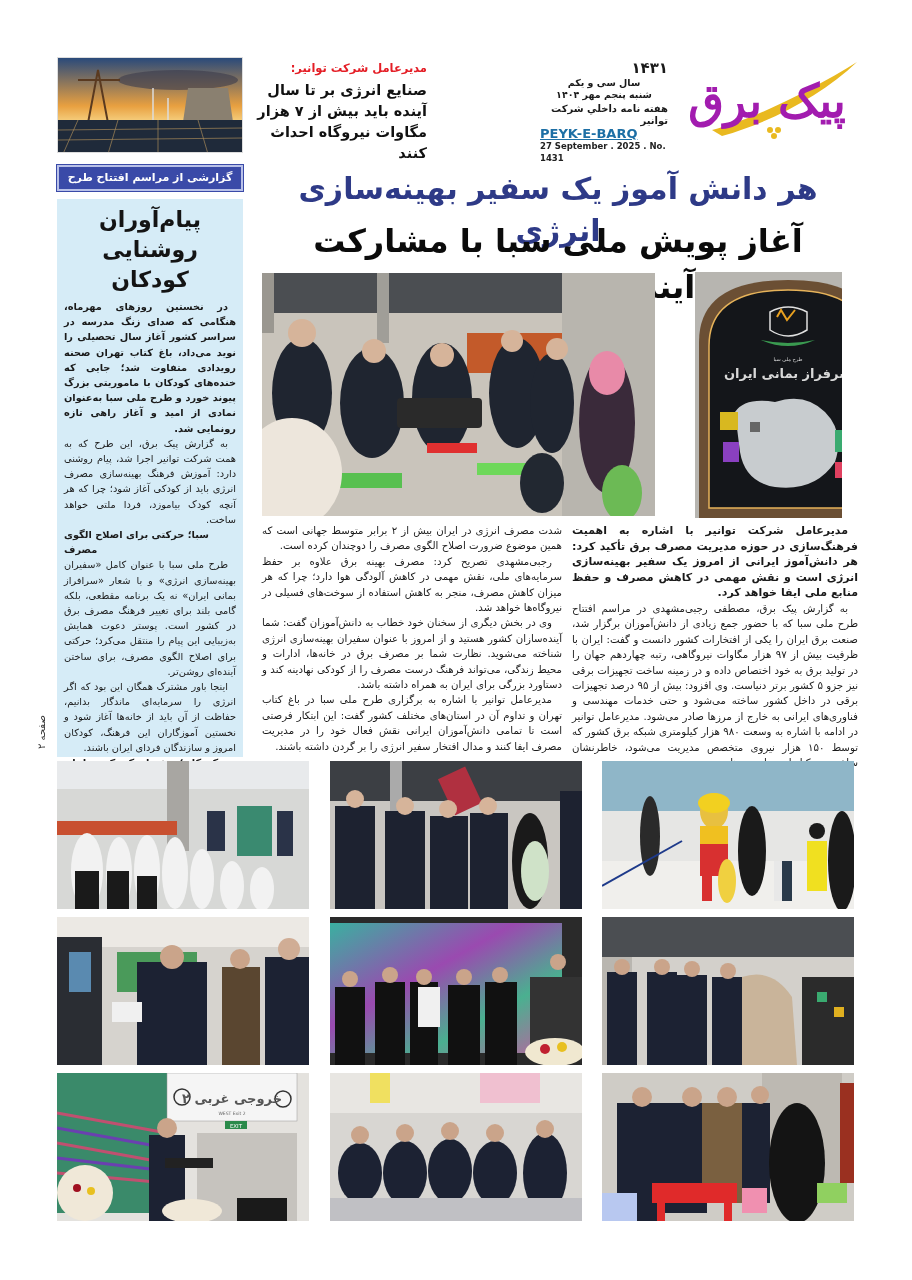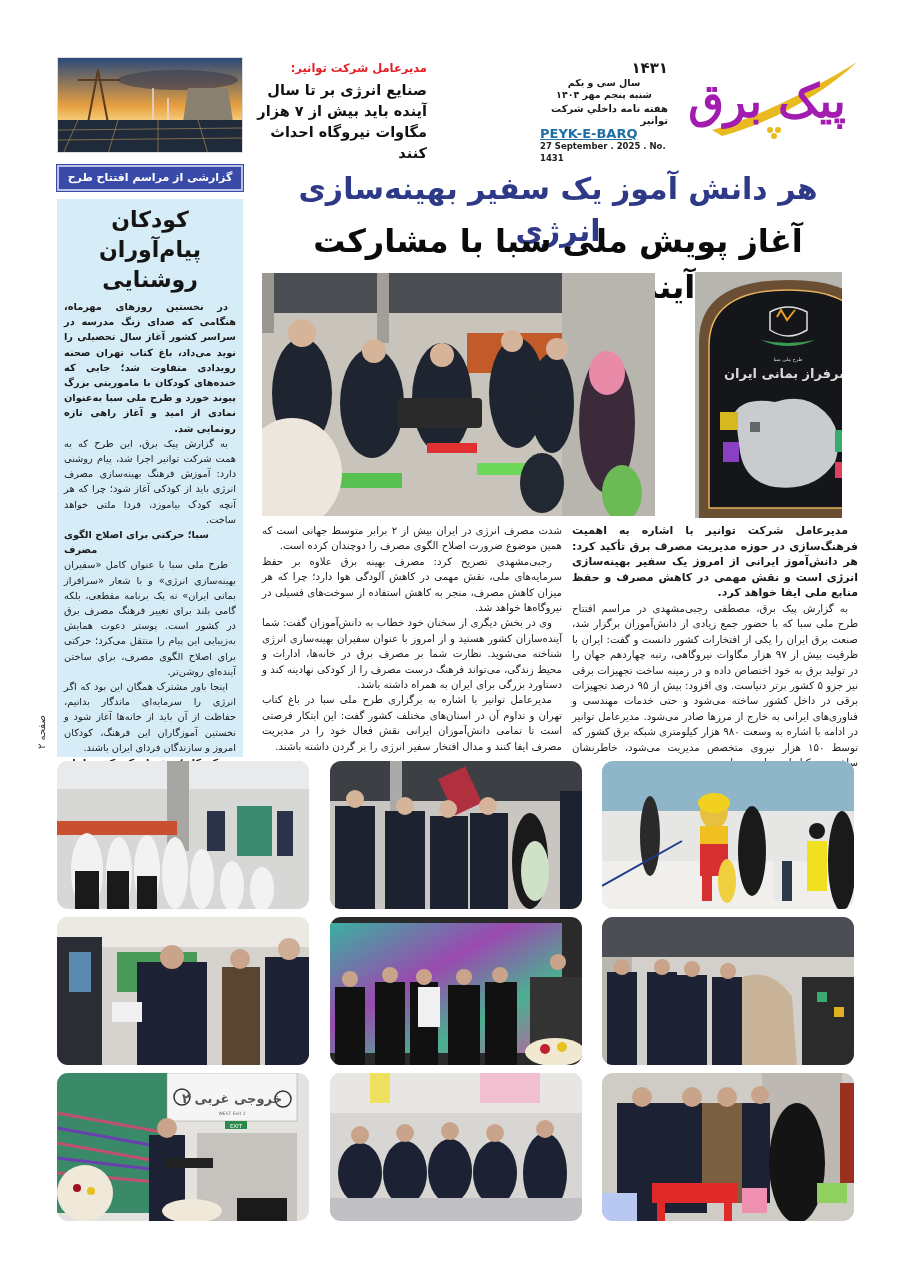--- a/index.html
+++ b/index.html
@@ -42,21 +42,21 @@
   .main-photo { left: 262px; top: 273px; width: 393px; height: 243px; overflow: hidden; }
   .poster-photo { left: 667px; top: 272px; width: 175px; height: 246px; overflow: hidden; padding-left: 28px; }
 
   
   .col-right { left: 572px; top: 523px; width: 286px; font-size: 10.2px; line-height: 15.4px; text-align: justify; }
   .col-right .lead { font-weight: bold; font-size: 11px; line-height: 15.6px; }
   .col-left { left: 262px; top: 523px; width: 300px; font-size: 10.2px; line-height: 15.4px; text-align: justify; }
   .col-right p, .col-left p { text-indent: 10px; }
 
   
-  .grid-photo { position: absolute; overflow: hidden; border-radius: 11px; }
+  .grid-photo { position: absolute; overflow: hidden; }
   svg { display: block; }
 </style>
 </head>
 <body>
 
 <div class="abs logo-wrap">
   <svg class="logo-swoosh" viewBox="0 0 170 80">
     <path d="M20,70 C60,60 120,30 165,2 C130,35 80,62 30,76 Z" fill="#e9b920"></path>
     <circle cx="50" cy="78" r="0" fill="#e9b920"></circle>
     <circle cx="78" cy="70" r="3" fill="#e9b920"></circle>
@@ -106,22 +106,22 @@
         <line x1="140" y1="62" x2="150" y2="96"></line>
     </g>
   </svg>
 </div>
 
 <div class="abs headline-1 rtl" style="text-align:center">هر دانش آموز یک سفیر بهینه‌سازی انرژی</div>
 <div class="abs headline-2 rtl" style="text-align:center">آغاز پویش ملی سبا با مشارکت آینده‌سازان کشور</div>
 
 <div class="abs side-tag rtl" style="text-align:center">گزارشی از مراسم افتتاح طرح ملی سبا</div>
 <div class="abs side-box rtl">
+  <div class="side-title">پیام‌آوران روشنایی</div>
   <div class="side-title">کودکان</div>
-  <div class="side-title">پیام‌آوران روشنایی</div>
   <div class="side-body">
     <p class="lead">در نخستین روزهای مهرماه، هنگامی که صدای زنگ مدرسه در سراسر کشور آغاز سال تحصیلی را نوید می‌داد، باغ کتاب تهران صحنه رویدادی متفاوت شد؛ جایی که خنده‌های کودکان با ماموریتی بزرگ پیوند خورد و طرح ملی سبا به‌عنوان نمادی از امید و آغاز راهی تازه رونمایی شد.</p>
     <p>به گزارش پیک برق، این طرح که به همت شرکت توانیر اجرا شد، پیام روشنی دارد: آموزش فرهنگ بهینه‌سازی مصرف انرژی باید از کودکی آغاز شود؛ چرا که هر آنچه کودک بیاموزد، فردا ملتی خواهد ساخت.</p>
     <p class="sub">سبا؛ حرکتی برای اصلاح الگوی مصرف</p>
     <p>طرح ملی سبا با عنوان کامل «سفیران بهینه‌سازی انرژی» و با شعار «سرافراز بمانی ایران» نه یک برنامه مقطعی، بلکه گامی بلند برای تغییر فرهنگ مصرف برق در کشور است. پوستر دعوت همایش به‌زیبایی این پیام را منتقل می‌کرد؛ حرکتی برای اصلاح الگوی مصرف، برای ساختن آینده‌ای روشن‌تر.</p>
     <p>اینجا باور مشترک همگان این بود که اگر انرژی را سرمایه‌ای ماندگار بدانیم، حفاظت از آن باید از خانه‌ها آغاز شود و نخستین آموزگاران این فرهنگ، کودکان امروز و سازندگان فردای ایران باشند.</p>
     <p class="sub">کودکان؛ سفیران کوچک، معلمان بزرگ</p>
     <p>فضای با نشاط باغ کتاب پر بود از صداهای کودکانه‌ای که هر کدام، قاصد پیامی نو بودند. یکی از بچه‌ها، قصه‌های بابابرقی</p>
   </div>
 </div>

